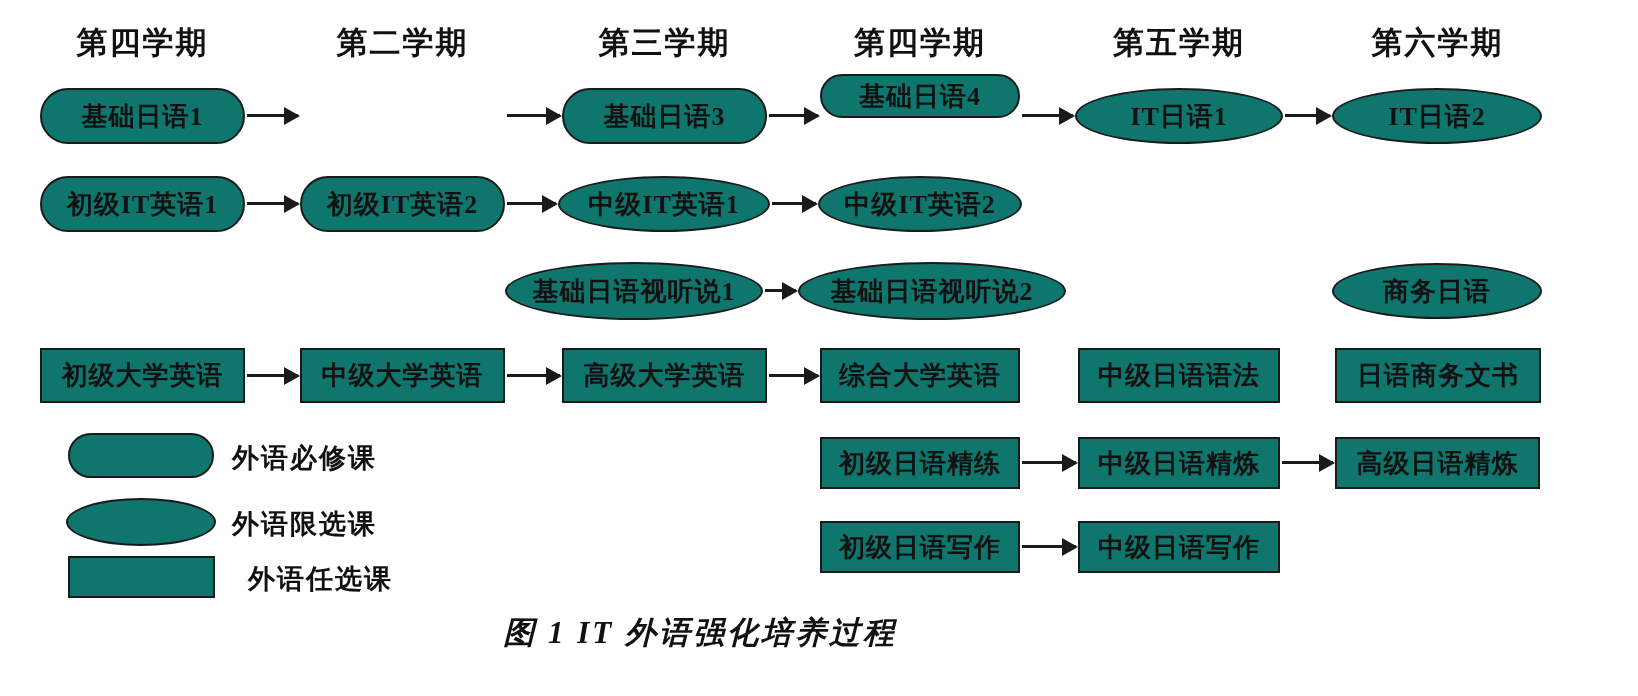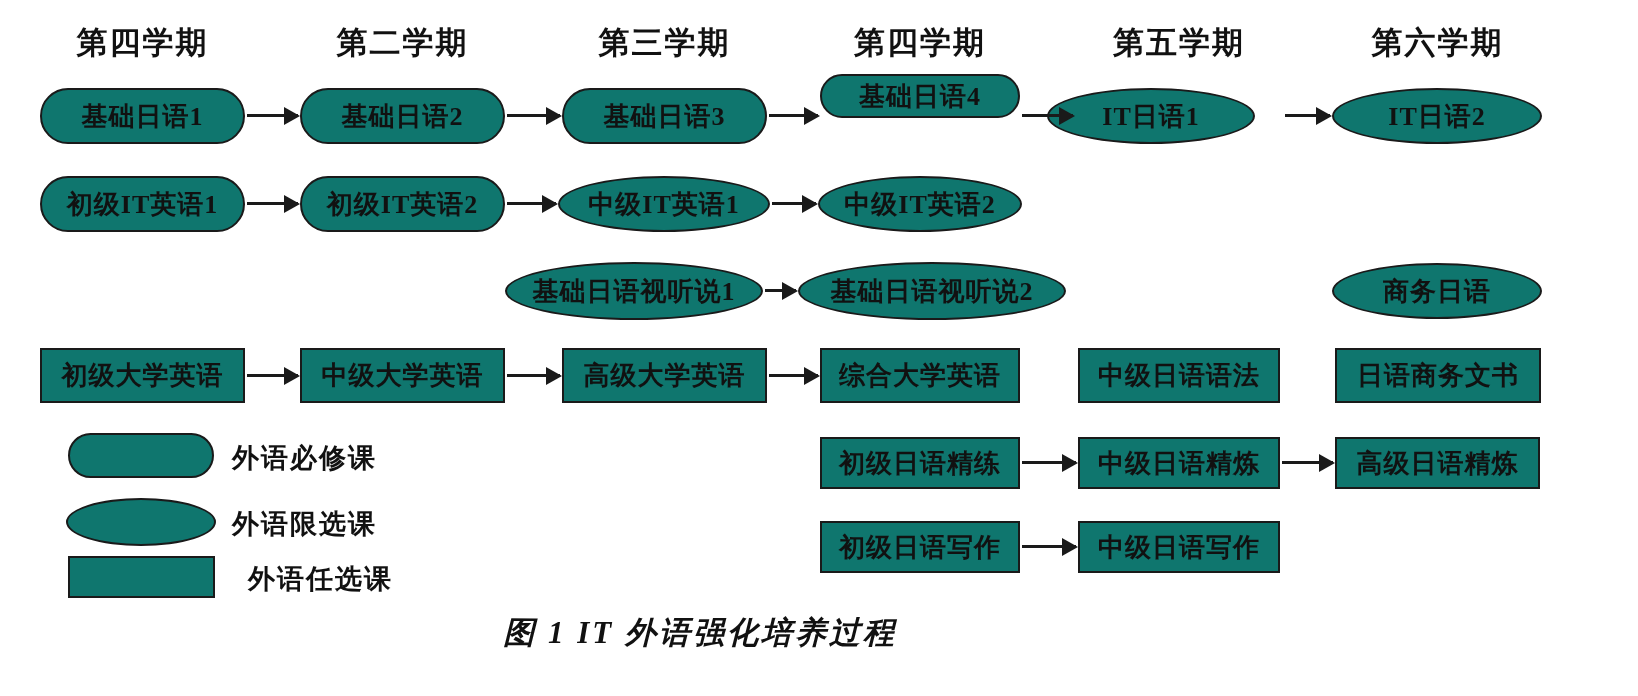--- a/index.html
+++ b/index.html
@@ -38,24 +38,23 @@
 <div id="canvas">
 
   <div class="hdr" style="left:30px;top:22px;width:225px">第四学期</div>
   <div class="hdr" style="left:290px;top:22px;width:225px">第二学期</div>
   <div class="hdr" style="left:552px;top:22px;width:225px">第三学期</div>
   <div class="hdr" style="left:810px;top:22px;width:220px">第四学期</div>
   <div class="hdr" style="left:1068px;top:22px;width:222px">第五学期</div>
   <div class="hdr" style="left:1325px;top:22px;width:225px">第六学期</div>
 
   <div class="node stadium" style="left:40px;top:88px;width:205px;height:56px">基础日语1</div>
-  <div class="node stadium" style="left:300px;top:88px;width:205px;height:56px">基础日语2</div>
   <div class="node stadium" style="left:562px;top:88px;width:205px;height:56px">基础日语3</div>
   <div class="node stadium" style="left:820px;top:74px;width:200px;height:44px">基础日语4</div>
-  <div class="node ellipse" style="left:1047px;top:88px;width:208px;height:56px">IT日语1</div>
+  <div class="node ellipse" style="left:1075px;top:88px;width:208px;height:56px">IT日语1</div>
   <div class="node ellipse" style="left:1332px;top:88px;width:210px;height:56px">IT日语2</div>
   <div class="arrow" style="left:247px;top:114px;width:51px"></div>
   <div class="arrow" style="left:507px;top:114px;width:53px"></div>
   <div class="arrow" style="left:769px;top:114px;width:49px"></div>
   <div class="arrow" style="left:1022px;top:114px;width:51px"></div>
   <div class="arrow" style="left:1285px;top:114px;width:45px"></div>
 
   <div class="node stadium" style="left:40px;top:176px;width:205px;height:56px">初级IT英语1</div>
   <div class="node stadium" style="left:300px;top:176px;width:205px;height:56px">初级IT英语2</div>
   <div class="node ellipse" style="left:558px;top:176px;width:212px;height:56px">中级IT英语1</div>

